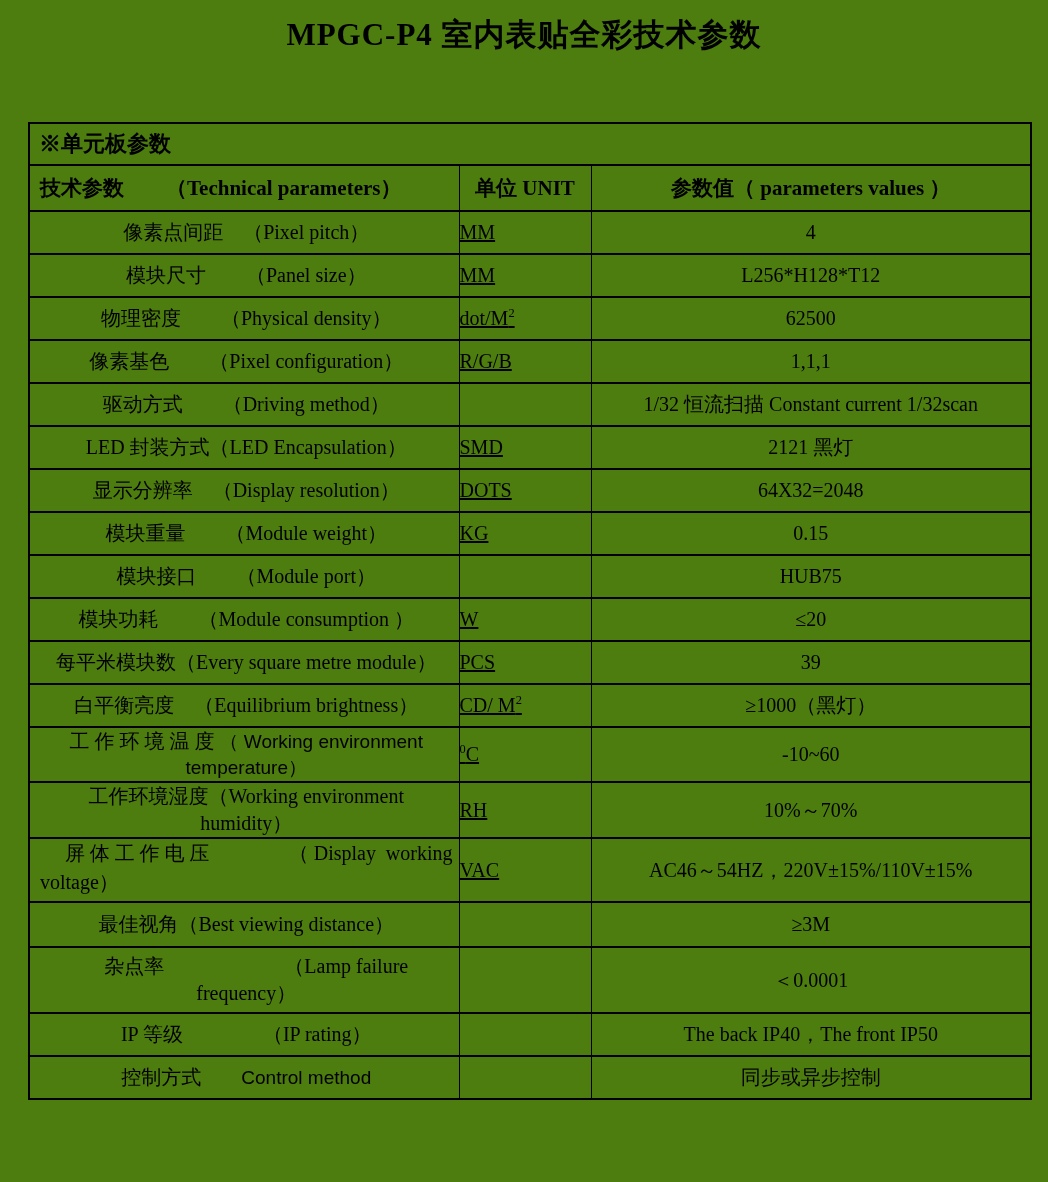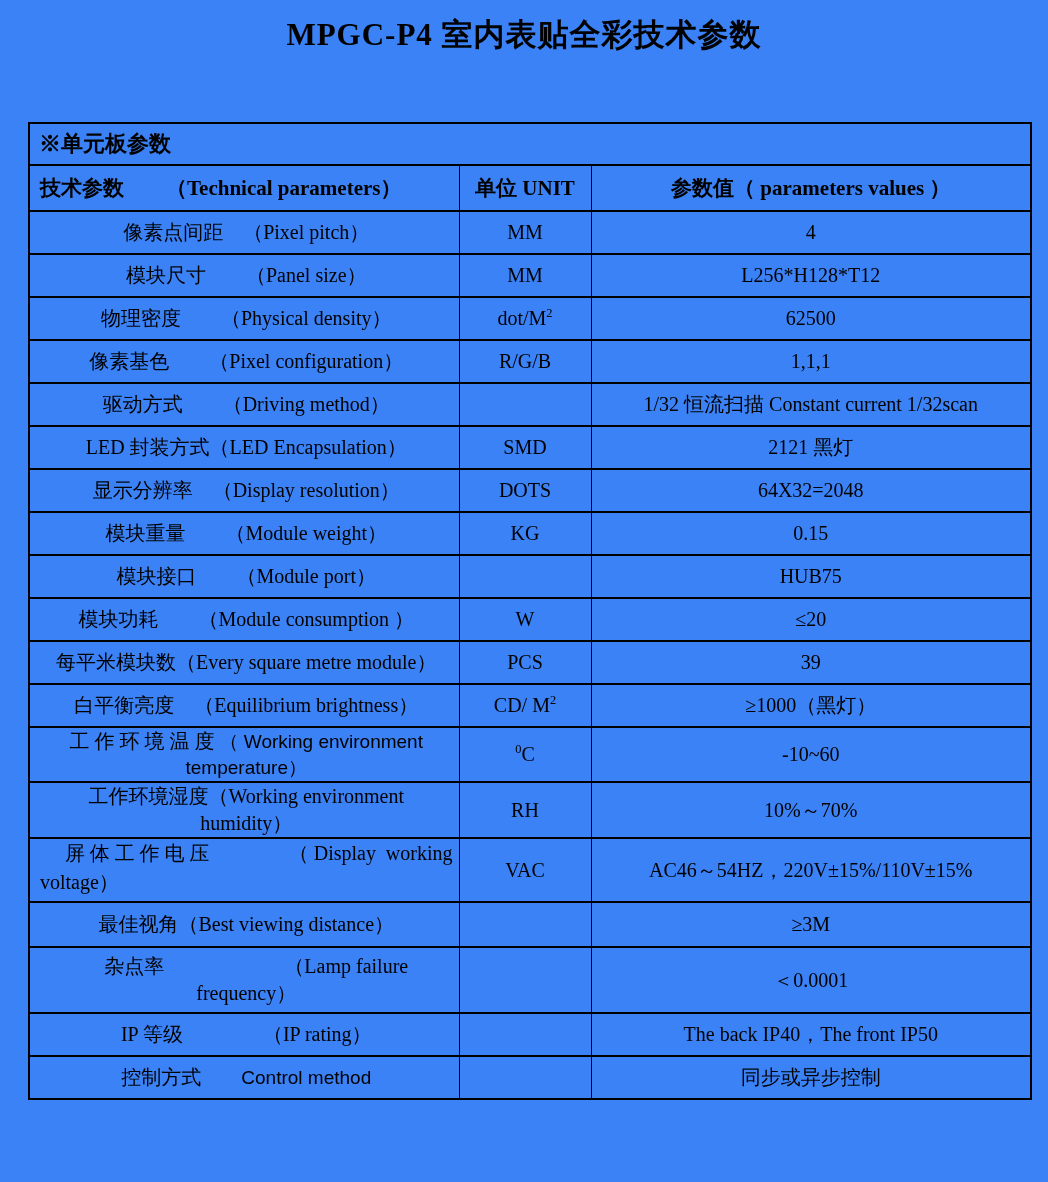--- a/index.html
+++ b/index.html
@@ -9,21 +9,21 @@
     width: 1048px;
   }
   body {
     font-family: "Liberation Serif", "DejaVu Serif", serif;
     color: #000000;
   }
   .page {
     width: 1048px;
     height: 1182px;
     position: relative;
-    background: #3b82f6;
+    background: #4d7c0f;
     overflow: hidden;
   }
   .doc-title {
     margin: 0;
     padding-top: 14px;
     text-align: center;
     font-size: 31px;
     font-weight: bold;
     letter-spacing: 1px;
     font-family: "Liberation Serif", "DejaVu Serif", serif;
@@ -73,22 +73,23 @@
     font-size: 21px;
   }
   tbody tr { height: 43px; }
   tbody td.cell-label {
     text-align: center;
     padding-left: 10px;
     padding-right: 6px;
     font-size: 20px;
   }
   tbody td.cell-unit {
-    text-align: center;
-    font-size: 20px;
+    text-align: left;
+    font-size: 20px;
+    text-decoration: underline;
   }
   tbody td.cell-value {
     text-align: center;
     font-size: 20px;
     padding-left: 4px;
     padding-right: 4px;
   }
   sup { font-size: 0.62em; vertical-align: super; line-height: 0; }
 
   

